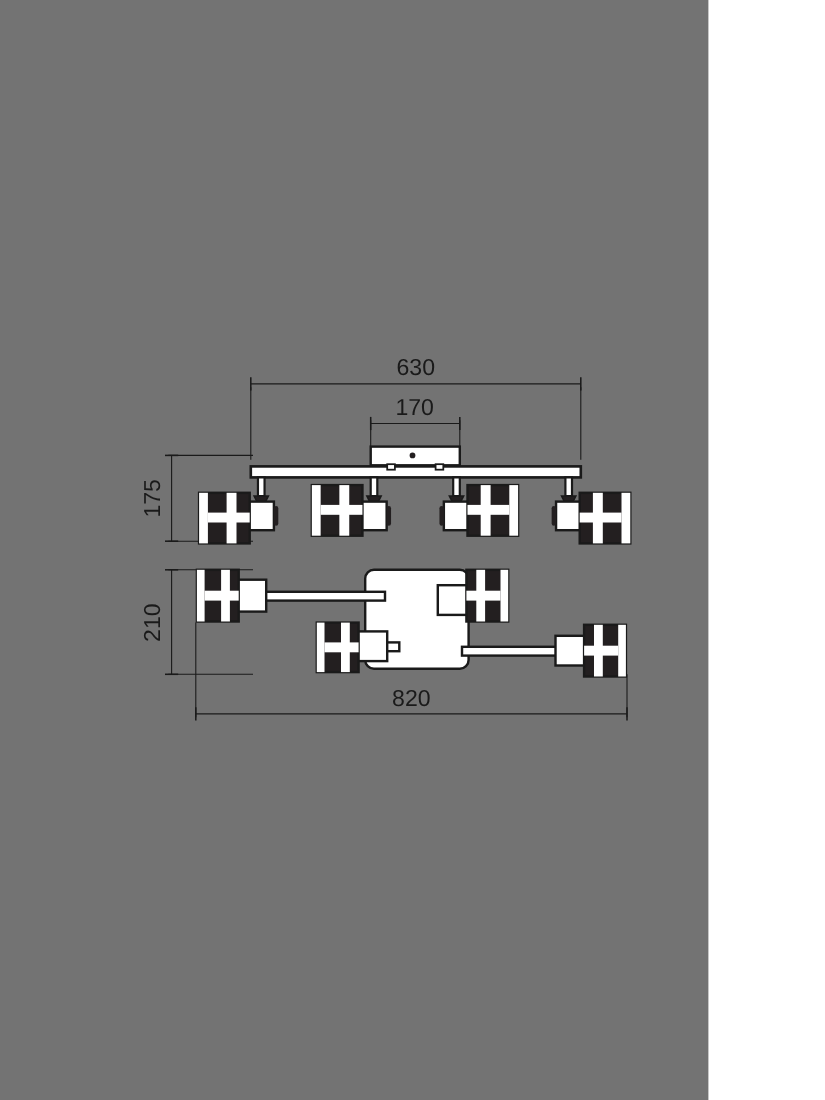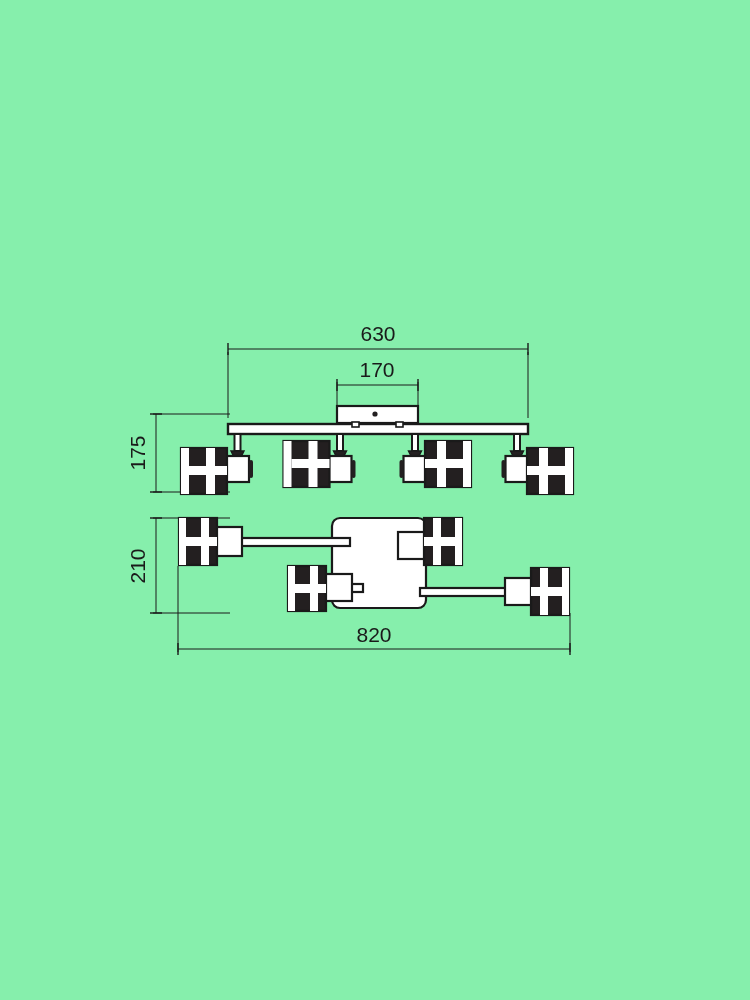--- a/index.html
+++ b/index.html
@@ -1,17 +1,17 @@
 <!DOCTYPE html>
 <html><head>
 <meta charset="utf-8">
 <style>
   html,body{margin:0;padding:0;background:#ffffff;}
   body{width:750px;height:1000px;font-family:"Liberation Sans",sans-serif;overflow:hidden;}
-  #stage{position:relative;width:750px;height:1000px;background:#86efac;}
+  #stage{position:relative;width:644px;height:1000px;background:#737373;}
   svg{display:block;}
   .dimtext{font-family:"Liberation Sans",sans-serif;font-size:21px;fill:#1a1a1a;}
 </style>
 </head>
 <body>
 
 <div id="stage">
 
 <svg width="750" height="1000" viewBox="0 0 750 1000">
 

